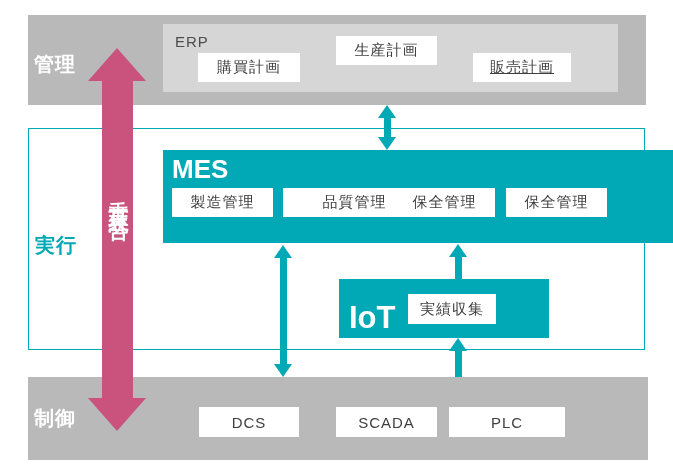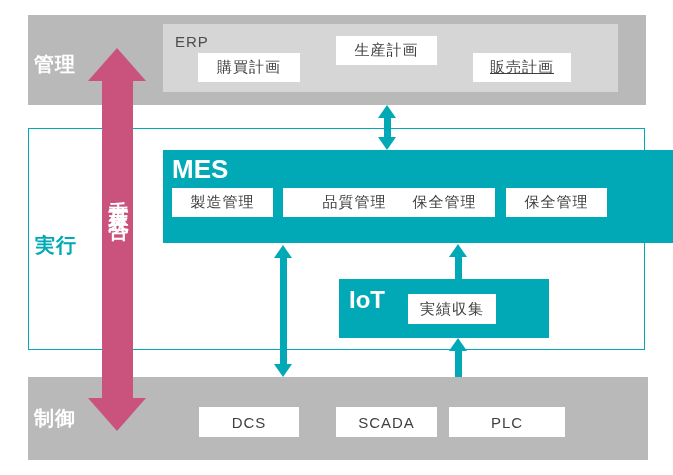--- a/index.html
+++ b/index.html
@@ -62,21 +62,21 @@
 
   <div class="teal-panel" style="left:163px;top:150px;width:515px;height:93px;">
     <div class="panel-title" style="left:9px;top:4px;font-size:26px;">MES</div>
   </div>
   <div class="white-box" style="left:172px;top:188px;width:101px;height:29px;">製造管理</div>
   <div class="white-box" style="left:283px;top:188px;width:101px;height:29px;padding-left:21px;">品質管理</div>
   <div class="white-box" style="left:394px;top:188px;width:101px;height:29px;">保全管理</div>
   <div class="white-box" style="left:506px;top:188px;width:101px;height:29px;">保全管理</div>
 
   <div class="teal-panel" style="left:339px;top:279px;width:210px;height:59px;">
-    <div class="panel-title" style="left:10px;top:7px;font-size:24px;">IoT</div>
+    <div class="panel-title" style="left:10px;top:21px;font-size:31px;">IoT</div>
   </div>
   <div class="white-box" style="left:408px;top:294px;width:88px;height:30px;">実績収集</div>
 
   <div class="band" style="left:28px;top:377px;width:620px;height:83px;"></div>
   <div class="side-label white" style="left:34px;top:405px;">制御</div>
   <div class="white-box" style="left:199px;top:407px;width:100px;height:30px;">DCS</div>
   <div class="white-box" style="left:336px;top:407px;width:101px;height:30px;">SCADA</div>
   <div class="white-box" style="left:449px;top:407px;width:116px;height:30px;">PLC</div>
 
   <div class="v-arrow" style="left:378px;top:105px;height:45px;">

